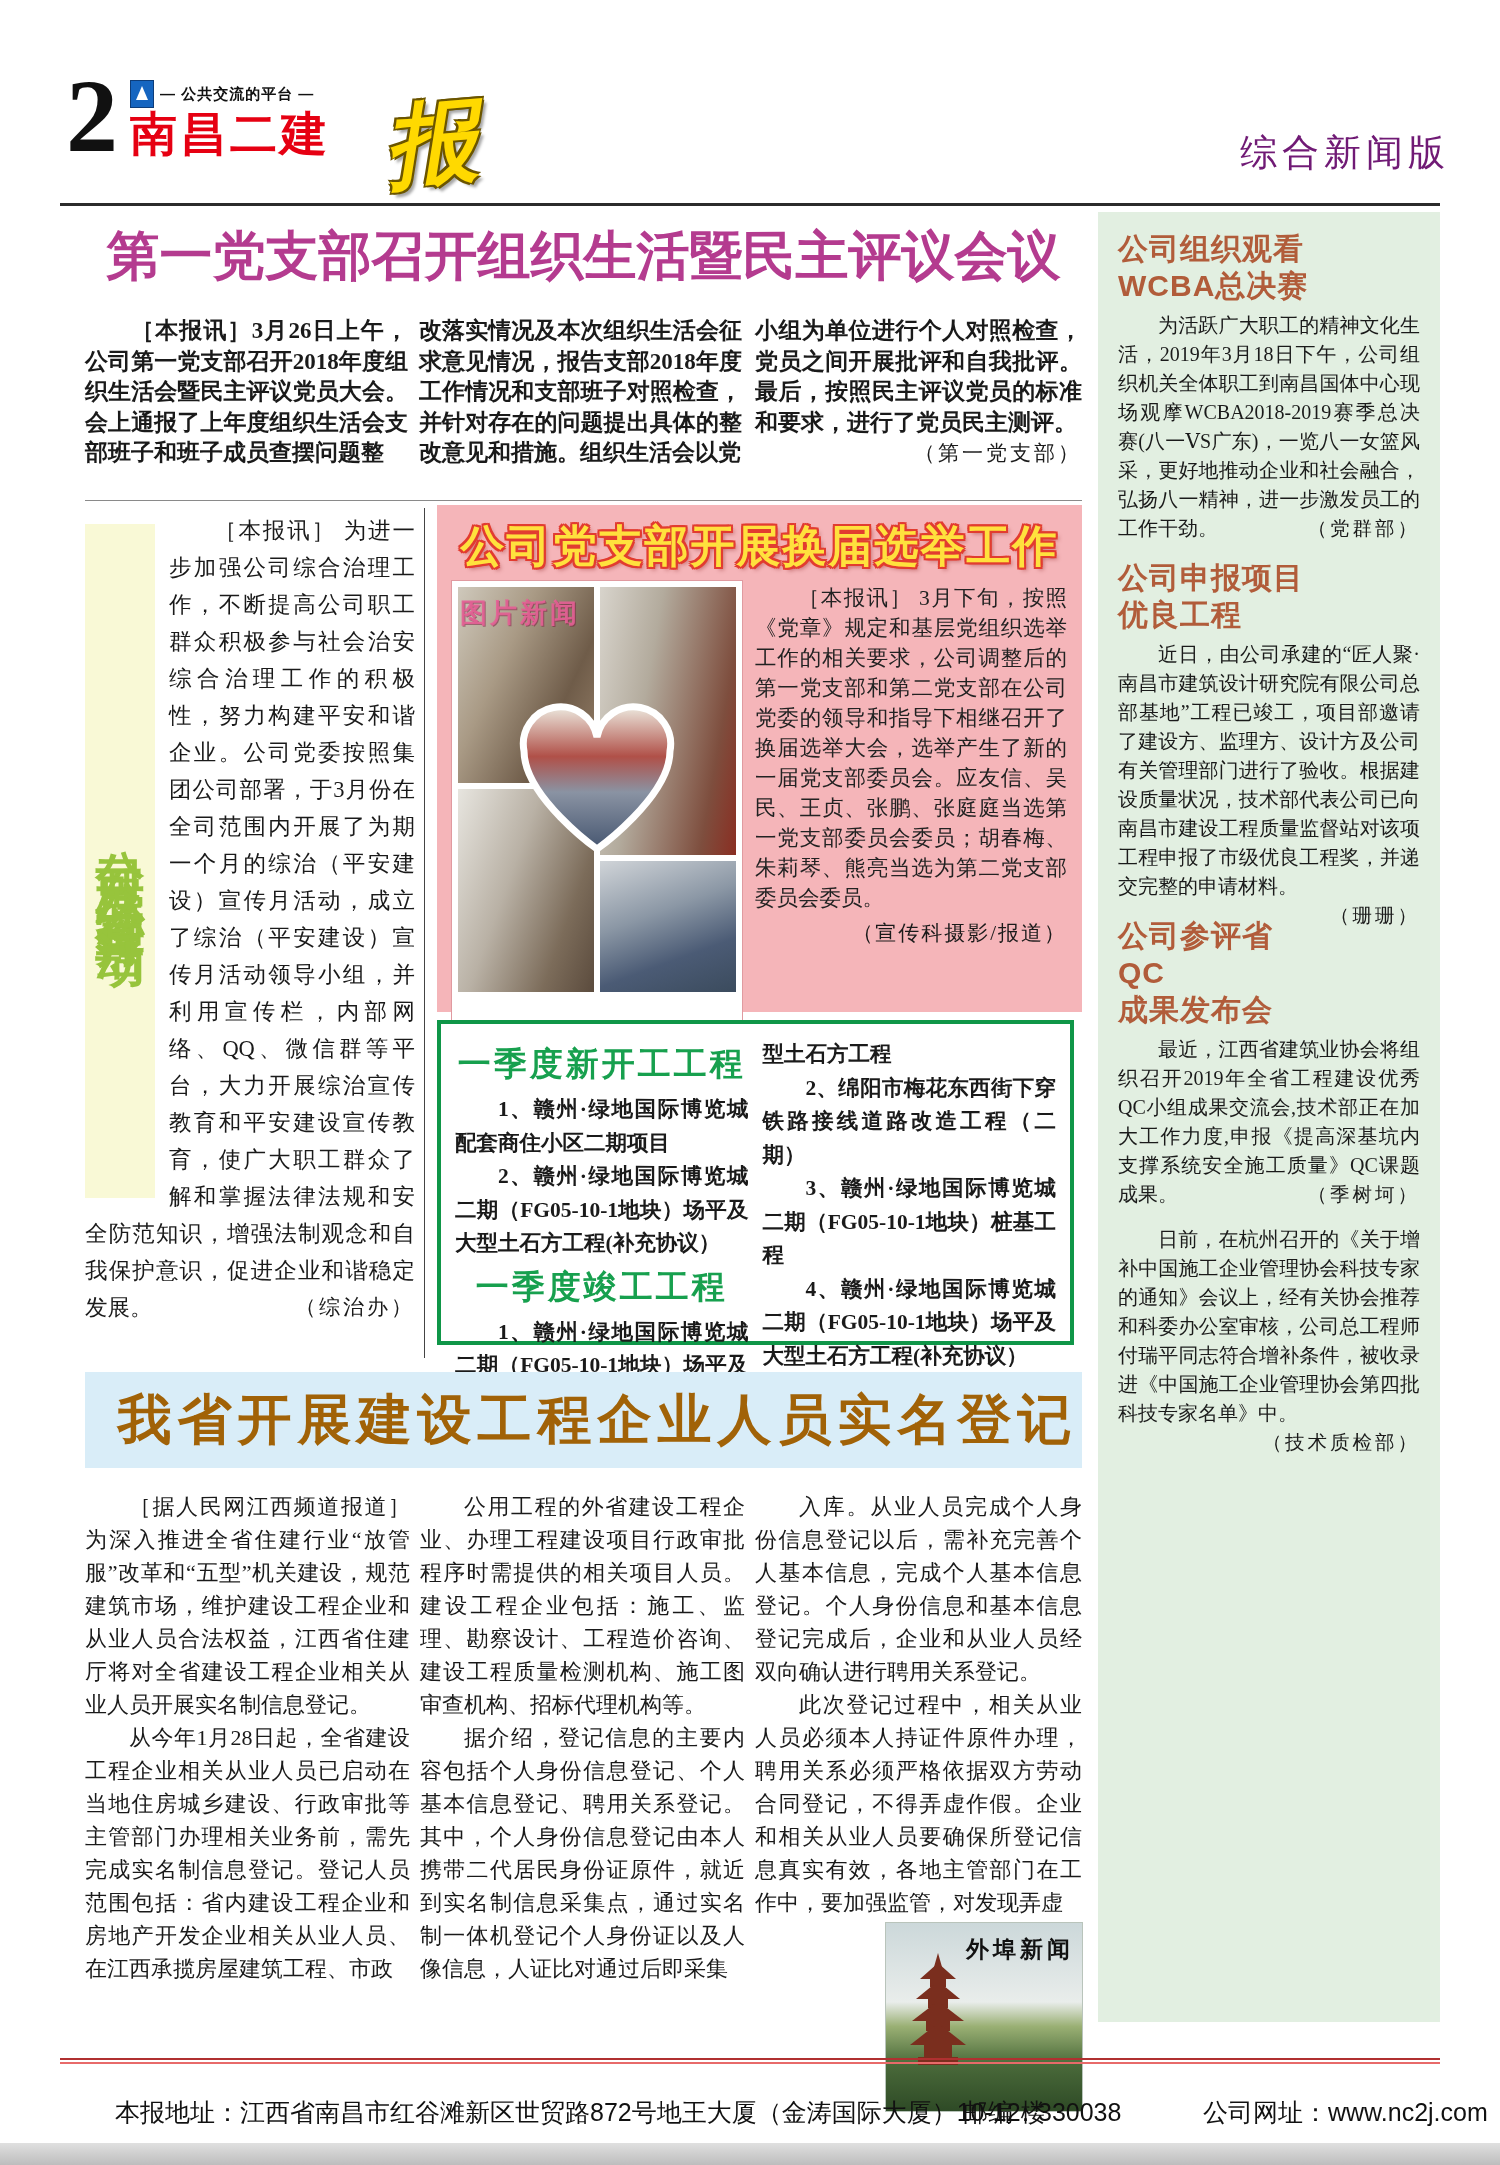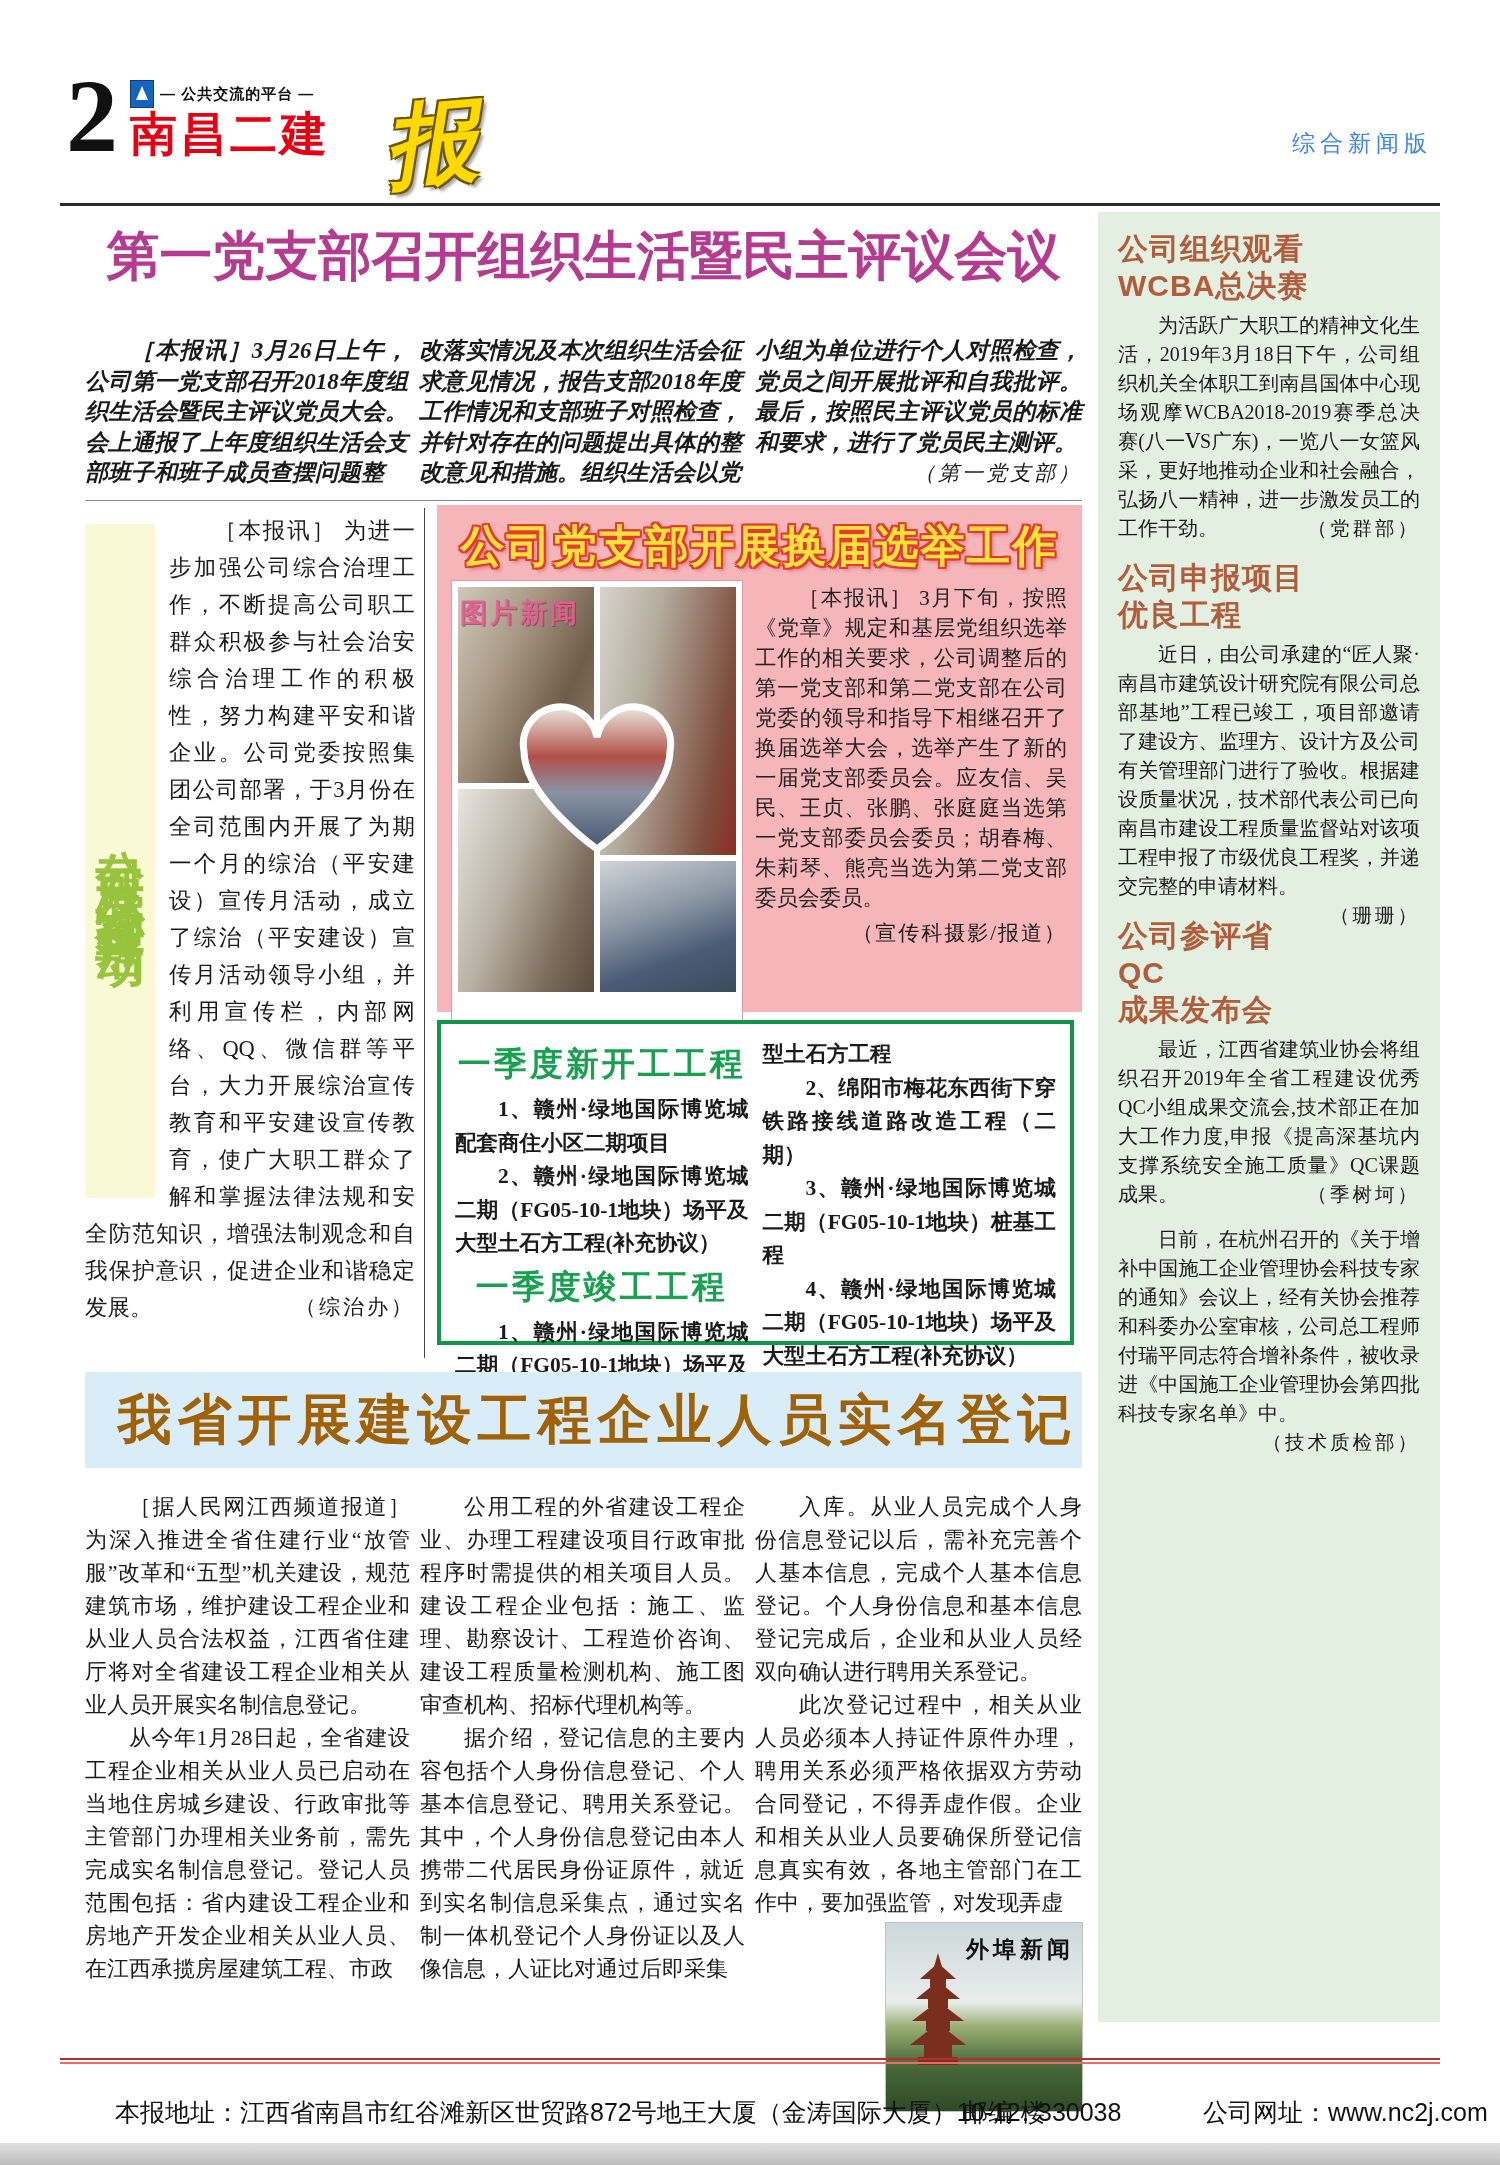--- a/index.html
+++ b/index.html
@@ -12,27 +12,27 @@
   .logo-row{display:flex;align-items:center;gap:6px;}
   .logo-ico{width:22px;height:26px;background:#1565c0;border:1px solid #0d3d7a;position:relative;}
   .logo-ico::after{content:"";position:absolute;left:5px;top:5px;width:0;height:0;
                    border-left:6px solid transparent;border-right:6px solid transparent;border-bottom:14px solid #fff;}
   .tagline{font-family:"Liberation Sans",sans-serif;font-size:15px;font-weight:bold;color:#111;letter-spacing:1px;}
   .brand{font-family:"Liberation Sans",sans-serif;font-size:47px;font-weight:bold;color:#e60012;
          letter-spacing:3px;line-height:1.1;}
   .brand-bao{position:absolute;left:255px;top:18px;font-size:92px;font-weight:bold;font-style:italic;
              font-family:"Liberation Serif",serif;color:#ffd900;transform:rotate(-5deg);line-height:1;
              text-shadow:2px 2px 0 #6b5500,-2px -2px 0 #6b5500,2px -2px 0 #6b5500,-2px 2px 0 #6b5500,4px 5px 3px rgba(0,0,0,.35);}
-  .edition{position:absolute;right:68px;top:128px;font-family:"Liberation Sans",sans-serif;
-           font-size:23px;color:#3b82f6;letter-spacing:5px;}
+  .edition{position:absolute;right:50px;top:128px;font-family:"Liberation Sans",sans-serif;
+           font-size:37px;color:#701a75;letter-spacing:5px;}
   .header-rule{position:absolute;left:60px;top:203px;width:1380px;height:3px;background:#2b2b2b;}
   
   .headline1{position:absolute;left:85px;top:224px;width:997px;text-align:center;
              font-family:"Liberation Sans",sans-serif;font-weight:bold;font-size:53px;color:#b43b8f;line-height:1.2;}
-  .a1col{position:absolute;top:336px;width:323px;height:180px;font-style:italic;}
+  .a1col{position:absolute;top:316px;width:323px;height:180px;}
   .a1col p{margin:0;font-size:23px;font-weight:bold;line-height:30.5px;text-align:justify;text-indent:0;}
   .a1col.first p{text-indent:2em;}
   .rule-under-a1{position:absolute;left:85px;top:500px;width:997px;height:1px;background:#8a8a8a;}
   .byline-fl{float:right;font-weight:normal;letter-spacing:3px;font-size:21px;}
   
   .zz{position:absolute;left:85px;top:512px;width:330px;height:852px;}
   .vtitle{float:left;width:70px;height:674px;margin:12px 14px 6px 0;background:#f9f9d6;
           display:flex;align-items:center;justify-content:center;writing-mode:vertical-rl;text-orientation:upright;
           font-size:49px;font-weight:bold;color:#97c43c;letter-spacing:9px;font-family:"Liberation Serif",serif;}
   .zz p{margin:0;font-size:22.5px;line-height:37px;text-align:justify;text-indent:2em;}

